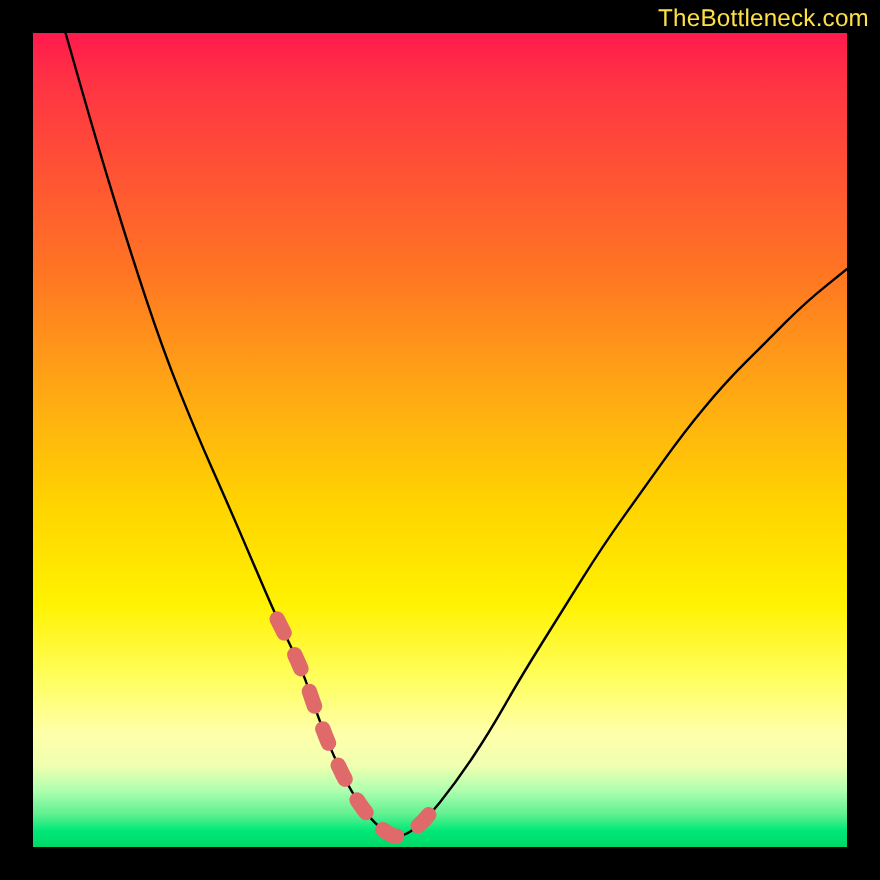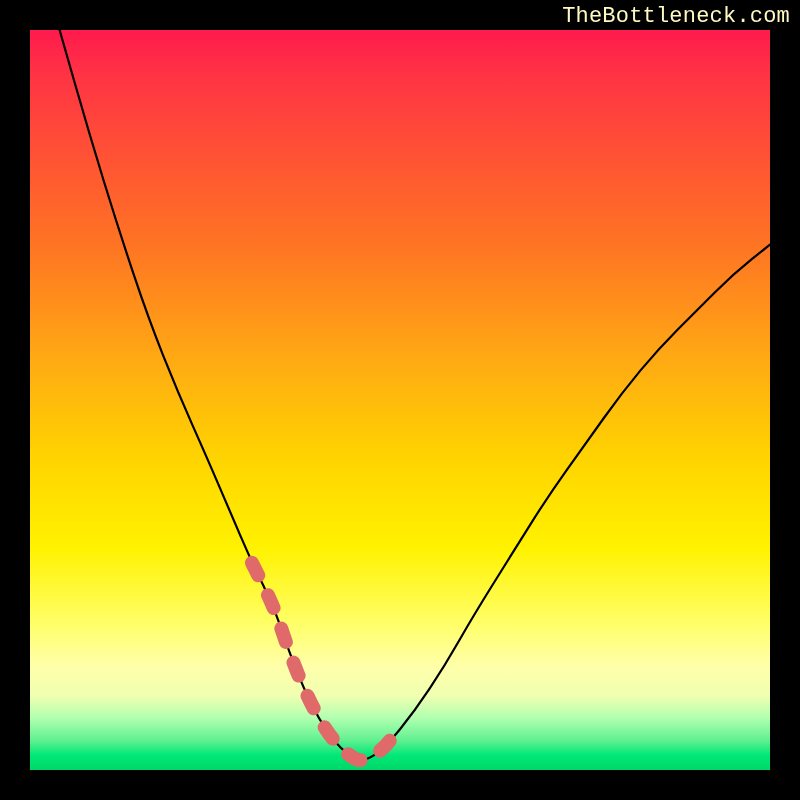--- a/index.html
+++ b/index.html
@@ -30,23 +30,23 @@
       #b0ffb0 93%,
       #60f090 96%,
       #00e878 98%,
       #00d868 100%
     );
   }
   .watermark {
     position: absolute;
     top: 4px;
     right: 10px;
-    font-family: Liberation Mono, monospace;
+    font-family: Liberation Sans, sans-serif;
     font-size: 22px;
-    color: #fef9c3;
+    color: #fde047;
     letter-spacing: 0.2px;
     user-select: none;
   }
   svg.curves {
     position: absolute;
     left: 0; top: 0;
     width: 740px; height: 740px;
   }
 </style>
 </head>

